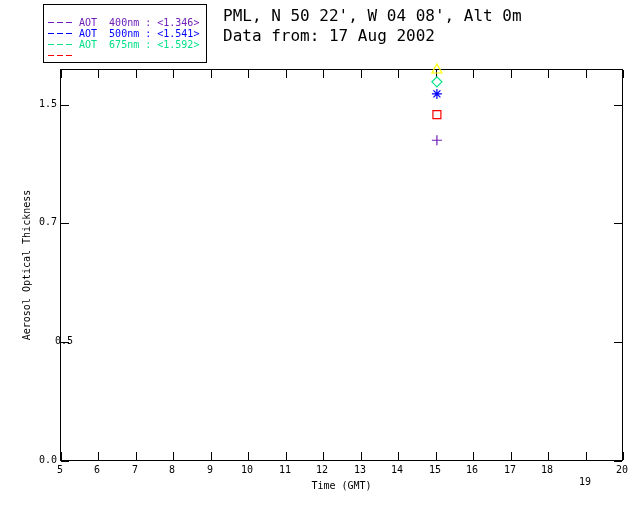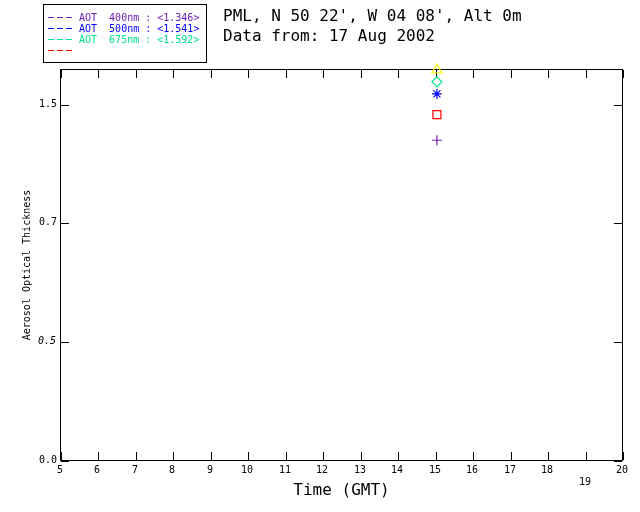--- a/index.html
+++ b/index.html
@@ -1,30 +1,30 @@
 <!DOCTYPE html>
 <html><head>
 <meta charset="utf-8">
 <style>
   html,body{margin:0;padding:0;background:#fff;}
   .canvas{position:relative;width:640px;height:512px;background:#ffffff;
     font-family:"DejaVu Sans Mono","Liberation Mono",monospace;color:#000;overflow:hidden;}
   .legend-box{position:absolute;left:43px;top:4px;width:164px;height:59px;
     border:1px solid #000;box-sizing:border-box;display:flex;flex-direction:column;
-    justify-content:center;padding:1px 0 1px 4px;background:#fff;}
+    justify-content:flex-end;padding:1px 0 1px 4px;background:#fff;}
   .legend-row{display:flex;align-items:center;height:11px;font-size:10px;white-space:pre;}
   .legend-dash{width:26px;height:1px;margin-right:5px;flex:0 0 26px;}
   .hdr{position:absolute;left:223px;font-size:16px;white-space:pre;}
   .plot-box{position:absolute;left:60px;top:69px;width:563px;height:392px;
     border:1px solid #000;box-sizing:border-box;background:#fff;}
   .xtick{position:absolute;width:1px;height:8px;background:#000;}
   .ytick{position:absolute;width:8px;height:1px;background:#000;}
   .xtick-label{position:absolute;width:30px;text-align:center;font-size:10px;top:464px;}
   .ytick-label{position:absolute;width:30px;text-align:right;font-size:10px;}
-  .x-axis-title{position:absolute;top:480px;left:60px;width:563px;text-align:center;font-size:16px;}
+  .x-axis-title{position:absolute;top:480px;left:60px;width:563px;text-align:center;font-size:10px;}
   .y-axis-title{position:absolute;left:26px;top:265px;transform:translate(-50%,-50%) rotate(-90deg);
     font-size:10px;white-space:nowrap;}
   .markers{position:absolute;left:60px;top:69px;overflow:visible;}
 </style>
 </head>
 <body>
 
 <div class="canvas">
   <div class="legend-box">
       <div class="legend-row"><span class="legend-dash" style="background: repeating-linear-gradient(to right, rgb(110, 30, 184) 0px, rgb(110, 30, 184) 6px, transparent 6px, transparent 9px);"></span><span style="color: rgb(110, 30, 184);">AOT  400nm : &lt;1.346&gt;</span></div>
@@ -97,16 +97,16 @@
     <div class="xtick-label" style="left: 307px;">12</div>
     <div class="xtick-label" style="left: 345px;">13</div>
     <div class="xtick-label" style="left: 382px;">14</div>
     <div class="xtick-label" style="left: 420px;">15</div>
     <div class="xtick-label" style="left: 457px;">16</div>
     <div class="xtick-label" style="left: 495px;">17</div>
     <div class="xtick-label" style="left: 532px;">18</div>
     <div class="xtick-label" style="left: 570px; margin-top: 12px;">19</div>
     <div class="xtick-label" style="left: 607px;">20</div>
     <div class="ytick-label" style="top: 454px; left: 27px;">0.0</div>
-    <div class="ytick-label" style="top: 335px; left: 26px; font-style: italic;">0.5</div>
+    <div class="ytick-label" style="top: 335px; left: 43px;">0.5</div>
     <div class="ytick-label" style="top: 216px; left: 27px;">0.7</div>
     <div class="ytick-label" style="top: 98px; left: 27px;">1.5</div>
   </div>
 
 </body></html>

